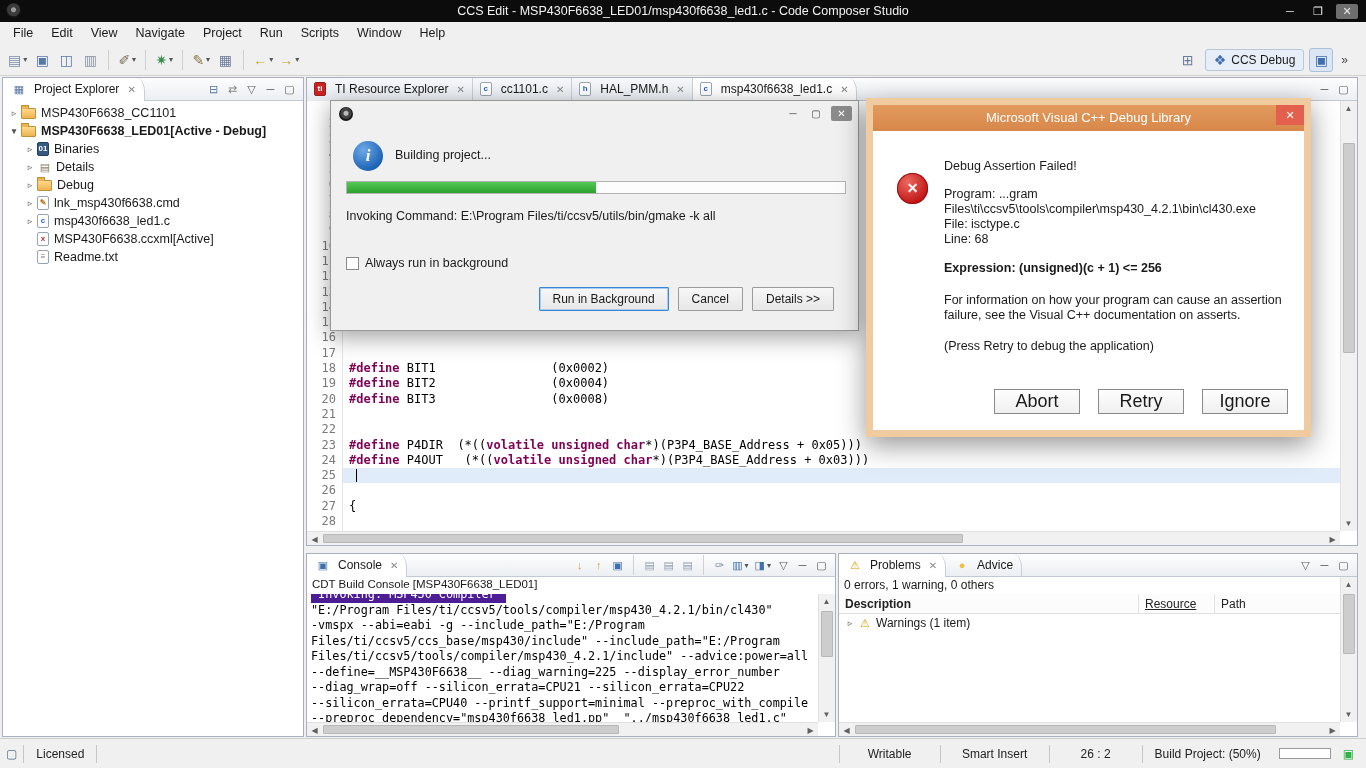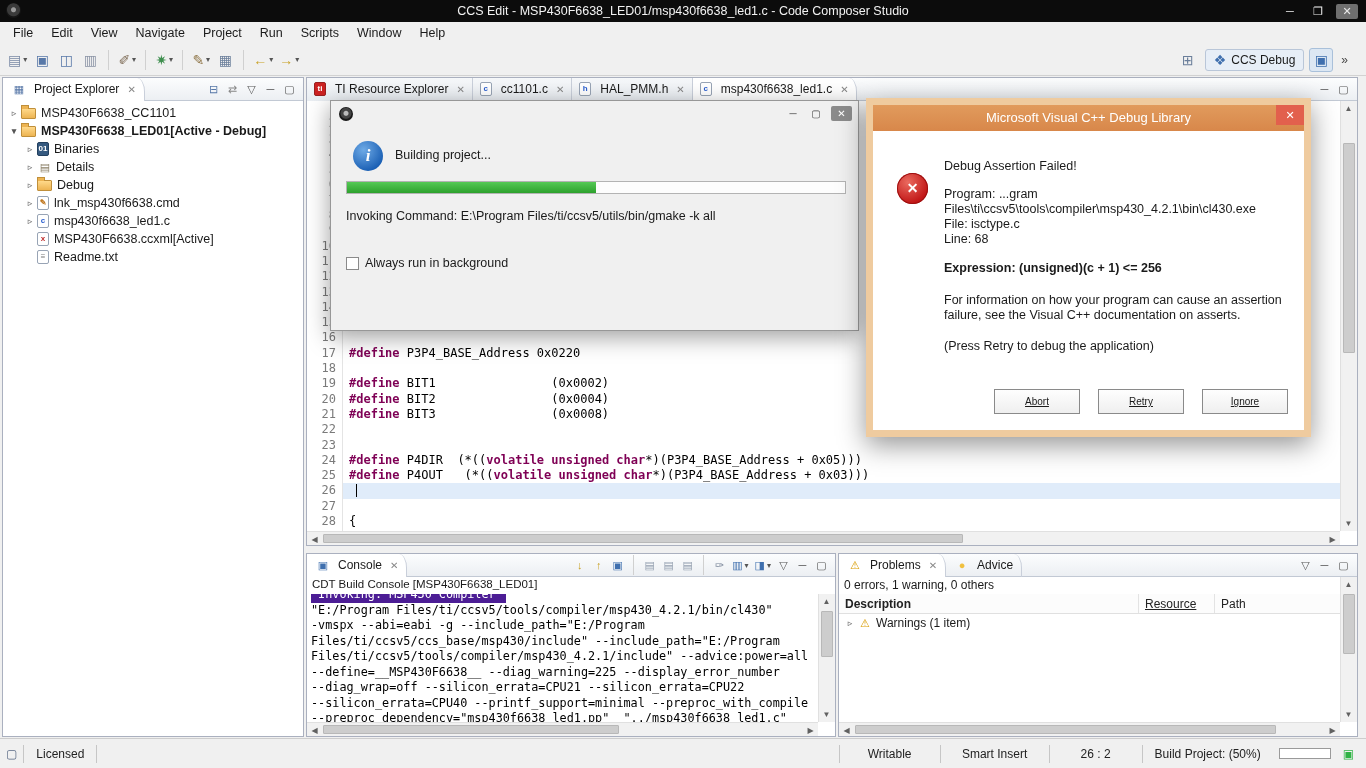--- a/index.html
+++ b/index.html
@@ -150,21 +150,21 @@
                    background:radial-gradient(circle at 35% 30%, #ea6a5f, #c11616 72%);
                    box-shadow:inset 0 0 0 1px #9d0f0f; color:#fff; font-weight:bold; font-size:14px;
                    text-align:center; line-height:31px; }
   .ad-heading { margin:28px 0 0 71px; font-size:12.5px; }
   .ad-block { margin:14px 0 0 71px; font-size:12.5px; line-height:15px; white-space:pre-line; }
   .ad-expr { margin:14px 0 0 71px; font-size:12.5px;font-weight:bold; }
   .ad-info { margin:18px 0 0 71px; font-size:12.5px; line-height:15px; white-space:pre-line; }
   .ad-note { margin:16px 0 0 71px; font-size:12.5px; }
   .ad-buttons { position:absolute; right:16px; bottom:16px; display:flex; gap:18px; }
   .win8-btn { width:86px; height:25px; background:linear-gradient(#fefefe,#efefef); border:1px solid #8a8a8a;
-              font-size:10px; display:flex; align-items:center; justify-content:center;text-decoration:underline; }
+              font-size:18px; display:flex; align-items:center; justify-content:center; }
 </style>
 </head>
 <body>
 
 <div class="titlebar">
   <span class="app-icon"></span>
   <span class="title-text">CCS Edit - MSP430F6638_LED01/msp430f6638_led1.c - Code Composer Studio</span>
   <span class="win-btns">
     <span class="win-btn">─</span>
     <span class="win-btn">❐</span>
@@ -393,21 +393,20 @@
         <div class="code-line"></div>
         <div class="code-line"></div>
         <div class="code-line"></div>
         <div class="code-line"></div>
         <div class="code-line"></div>
         <div class="code-line"></div>
         <div class="code-line"></div>
         <div class="code-line"></div>
         <div class="code-line"></div>
         <div class="code-line"></div>
-        <div class="code-line"><span class="tok-pp">#define</span><span> P3P4_BASE_Address 0x0220</span></div>
         <div class="code-line"></div>
         <div class="code-line"><span class="tok-pp">#define</span><span> BIT1                (0x0002)</span></div>
         <div class="code-line"><span class="tok-pp">#define</span><span> BIT2                (0x0004)</span></div>
         <div class="code-line"><span class="tok-pp">#define</span><span> BIT3                (0x0008)</span></div>
         <div class="code-line"></div>
         <div class="code-line"></div>
         <div class="code-line"><span class="tok-pp">#define</span><span> P4DIR  (*((</span><span class="tok-kw">volatile unsigned char</span><span>*)(P3P4_BASE_Address + 0x05)))</span></div>
         <div class="code-line"><span class="tok-pp">#define</span><span> P4OUT   (*((</span><span class="tok-kw">volatile unsigned char</span><span>*)(P3P4_BASE_Address + 0x03)))</span></div>
         <div class="code-line current"><span class="caret"></span></div>
         <div class="code-line"></div>
@@ -575,20 +574,25 @@
   <div class="bd-info-icon">i</div>
   <div class="bd-msg">Building project...</div>
   <div class="bd-progress">
       <div class="bd-progress-fill" id="bd-fill" style="width: 50%;"></div>
     </div>
   <div class="bd-cmd">Invoking Command: E:\Program Files/ti/ccsv5/utils/bin/gmake -k all</div>
   <div class="bd-check">
     <span class="bd-checkbox"></span>
     <span>Always run in background</span>
   </div>
+  <div class="bd-buttons">
+    <span class="btn focused">Run in Background</span>
+    <span class="btn">Cancel</span>
+    <span class="btn">Details &gt;&gt;</span>
+  </div>
 </div>
 
 <div id="assert-dialog">
   <div class="ad-title">
     <span class="ad-title-text">Microsoft Visual C++ Debug Library</span>
     <span class="ad-close">✕</span>
   </div>
   <div class="ad-body">
     <div class="ad-error-icon">✕</div>
     <div class="ad-heading">Debug Assertion Failed!</div>

